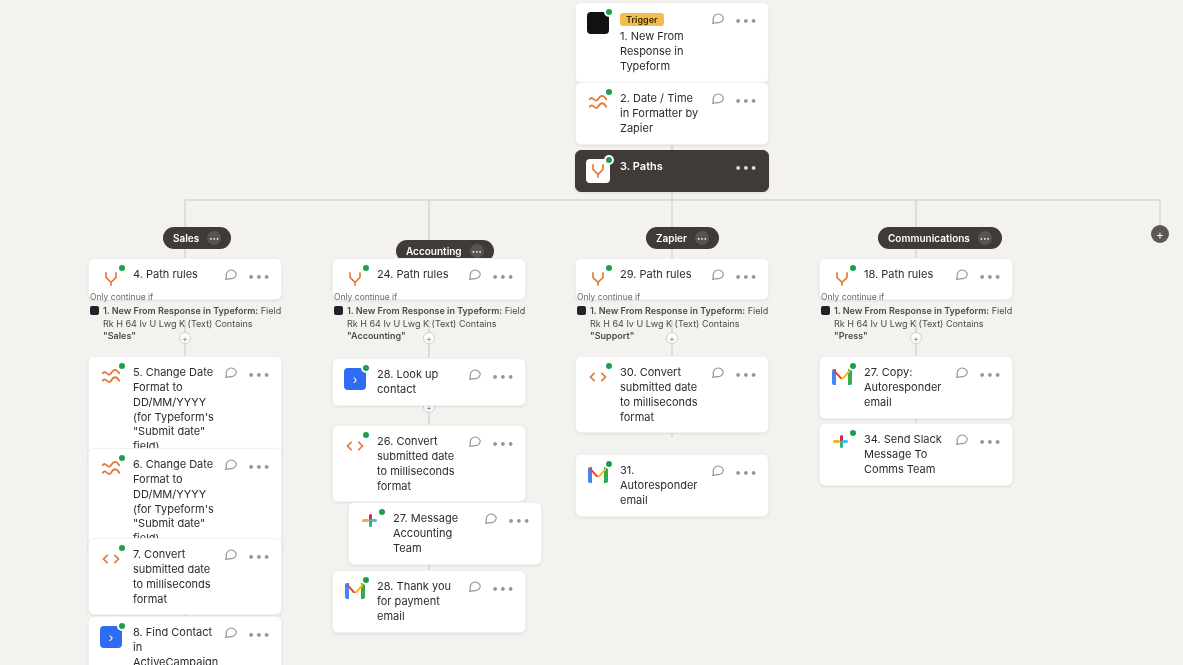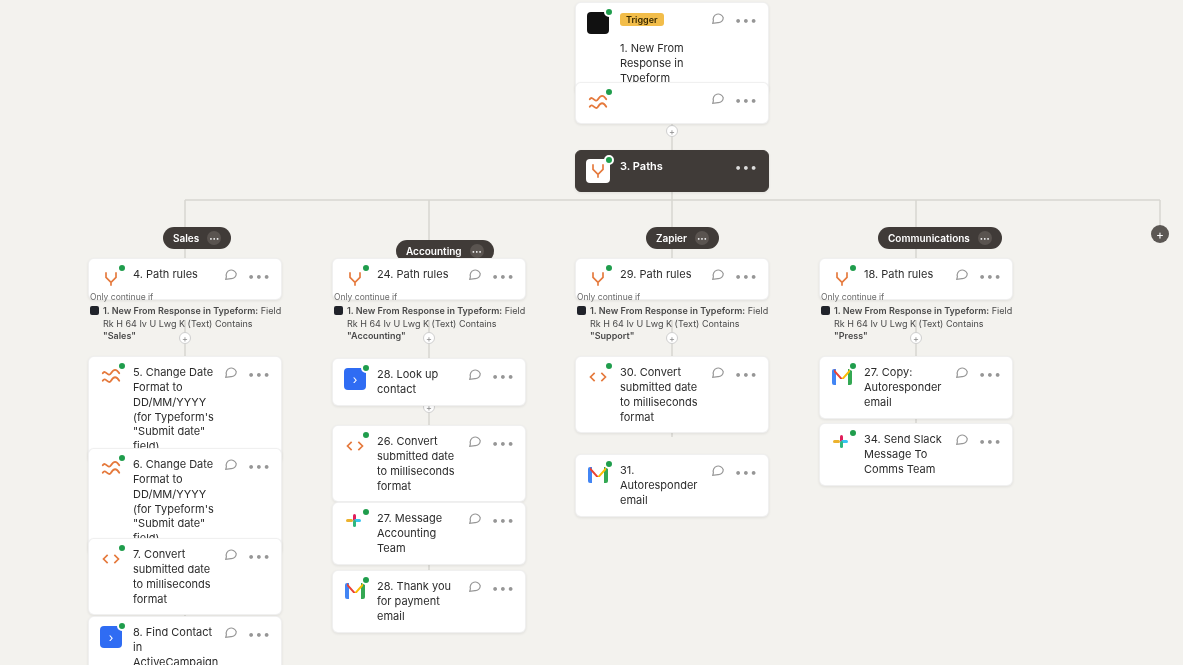--- a/index.html
+++ b/index.html
@@ -22,21 +22,21 @@
   body{margin:0;background:var(--bg);color:var(--text);font-family:Inter,-apple-system,BlinkMacSystemFont,"Segoe UI",Roboto,Helvetica,Arial,sans-serif;font-size:12px;width:1183px;overflow:hidden}
   .canvas{position:relative;width:1183px;height:665px}
   svg.lines{position:absolute;inset:0;width:1183px;height:665px;pointer-events:none}
 
   
   .node{position:absolute;background:var(--card);border:1px solid rgba(0,0,0,.06);border-radius:6px;box-shadow:var(--shadow);padding:8px 10px;display:flex;align-items:flex-start;gap:10px}
   .node .iconwrap{position:relative;width:24px;height:24px;flex:0 0 24px;border-radius:4px;display:flex;align-items:center;justify-content:center}
   .node .iconwrap .badge{position:absolute;top:-4px;right:-4px;width:10px;height:10px;border-radius:50%;background:var(--green);border:2px solid #fff}
   .node .body{flex:1;min-width:0}
   .node .title{font-size:11px;line-height:1.35}
-  .node .pill{display:inline-block;background:var(--tag);color:#3a2a00;font-size:9px;font-weight:600;padding:1px 6px;border-radius:3px;margin-bottom:15px}
+  .node .pill{display:inline-block;background:var(--tag);color:#3a2a00;font-size:9px;font-weight:600;padding:1px 6px;border-radius:3px;margin-bottom:3px}
   .node .actions{display:flex;gap:10px;align-items:center;margin-left:auto}
   .node .actions span{color:#969696;cursor:pointer}
 
   .node.dark{background:var(--dark);color:#fff;border-color:var(--dark)}
   .node.dark .actions span{color:#dcdcdc}
   .node.dark .iconwrap{background:#fff}
 
   
   .cond{position:absolute;width:194px;font-size:9px;color:#4a4a4a;line-height:1.35}
   .cond .lbl{font-size:8.5px;color:var(--muted)}
@@ -161,20 +161,23 @@
   </div>
 
   <div class="node w194" style="left:575px;top:82px">
     <div class="iconwrap">
         <span class="ic formatter"><svg viewBox="0 0 24 24">
             <path d="M3 8c3-5 6 5 9 0s6-5 9 0"></path>
             <path d="M3 16c3-5 6 5 9 0s6-5 9 0"></path>
           </svg></span>
         <div class="badge"></div>
       </div>
+    <div class="body">
+        <div class="title">2. Date / Time in Formatter by Zapier</div>
+      </div>
     <div class="actions">
       <span class="comment-ic"><svg viewBox="0 0 24 24" fill="none" stroke="currentColor" stroke-width="2">
             <path d="M21 11.5a8.38 8.38 0 0 1-9 8.4L3 21l1.1-4.4A8.5 8.5 0 1 1 21 11.5z"></path>
           </svg></span>
       <span class="more-ic">•••</span>
     </div>
   </div>
 
   <div class="node dark w194" style="left:575px;top:150px">
     <div class="iconwrap">
@@ -359,21 +362,21 @@
         <div class="title">26. Convert submitted date to milliseconds format</div>
       </div>
     <div class="actions">
         <span class="comment-ic"><svg viewBox="0 0 24 24" fill="none" stroke="currentColor" stroke-width="2">
             <path d="M21 11.5a8.38 8.38 0 0 1-9 8.4L3 21l1.1-4.4A8.5 8.5 0 1 1 21 11.5z"></path>
           </svg></span>
         <span class="more-ic">•••</span>
       </div>
   </div>
 
-  <div class="node w194" style="left:332px;top:502px">
+  <div class="node w194" style="left:348px;top:502px">
     <div class="iconwrap">
         <span class="slack">
           <span class="s1"></span>
           <span class="s2"></span>
           <span class="s3"></span>
           <span class="s4"></span>
         </span>
         <div class="badge"></div>
       </div>
     <div class="body">

